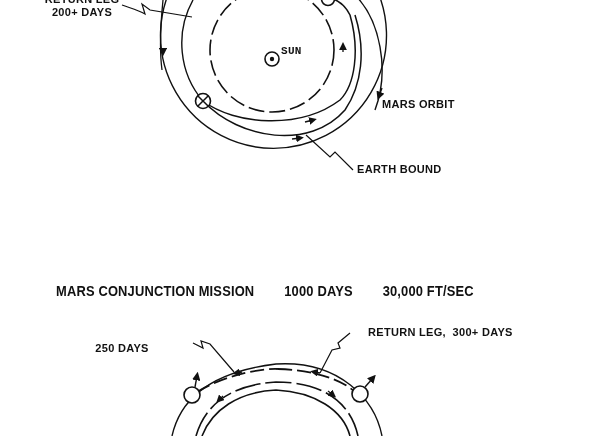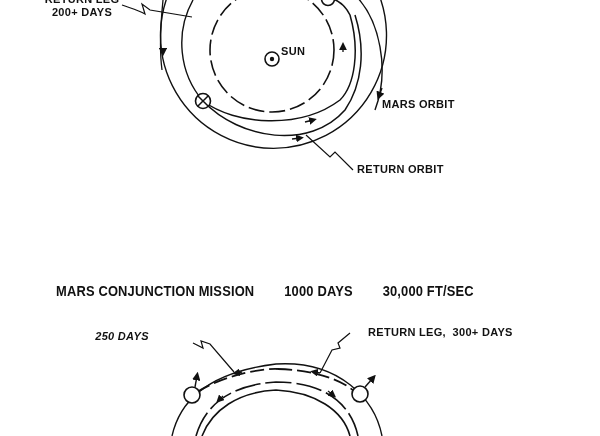--- a/index.html
+++ b/index.html
@@ -113,33 +113,33 @@
     <path d="M 350,333 L 338,343 L 340,348 L 332,350 L 320,373" fill="none" stroke="#111" stroke-width="1.2"></path>
   </svg>
 
   <div class="lbl small center" style="left:42px; top:-6px; width:80px;">
     <div>RETURN LEG</div>
     <div style="margin-top:2px;">200+ DAYS</div>
   </div>
 
   <div class="lbl small" style="left:428px; top:-9px; color:#bbbbbb;">200 DAYS</div>
 
-  <div class="lbl small" style="left:281px; top:46px;">SUN</div>
+  <div class="lbl small" style="left:281px; top:46px;font-family:Liberation Mono, monospace;">SUN</div>
 
   <div class="lbl small" style="left:382px; top:99px;">MARS ORBIT</div>
 
-  <div class="lbl small" style="left:357px; top:164px;">RETURN ORBIT</div>
+  <div class="lbl small" style="left:357px; top:164px;">EARTH BOUND</div>
 
   <div class="lbl title" style="left:56px; top:283px;">
     <span>MARS CONJUNCTION MISSION</span>
     <span style="display:inline-block; width:26px;"></span>
     <span>1000 DAYS</span>
     <span style="display:inline-block; width:26px;"></span>
     <span>30,000 FT/SEC</span>
   </div>
 
   <div class="lbl small center" style="left:52px; top:329px; width:140px;">
-    <div style="margin-top:2px;font-style:italic;">250 DAYS</div>
+    <div style="margin-top:14px;">250 DAYS</div>
   </div>
 
   <div class="lbl small" style="left:368px; top:327px; white-space:pre;">RETURN LEG,  300+ DAYS</div>
 
 </div>
 
 </body></html>

